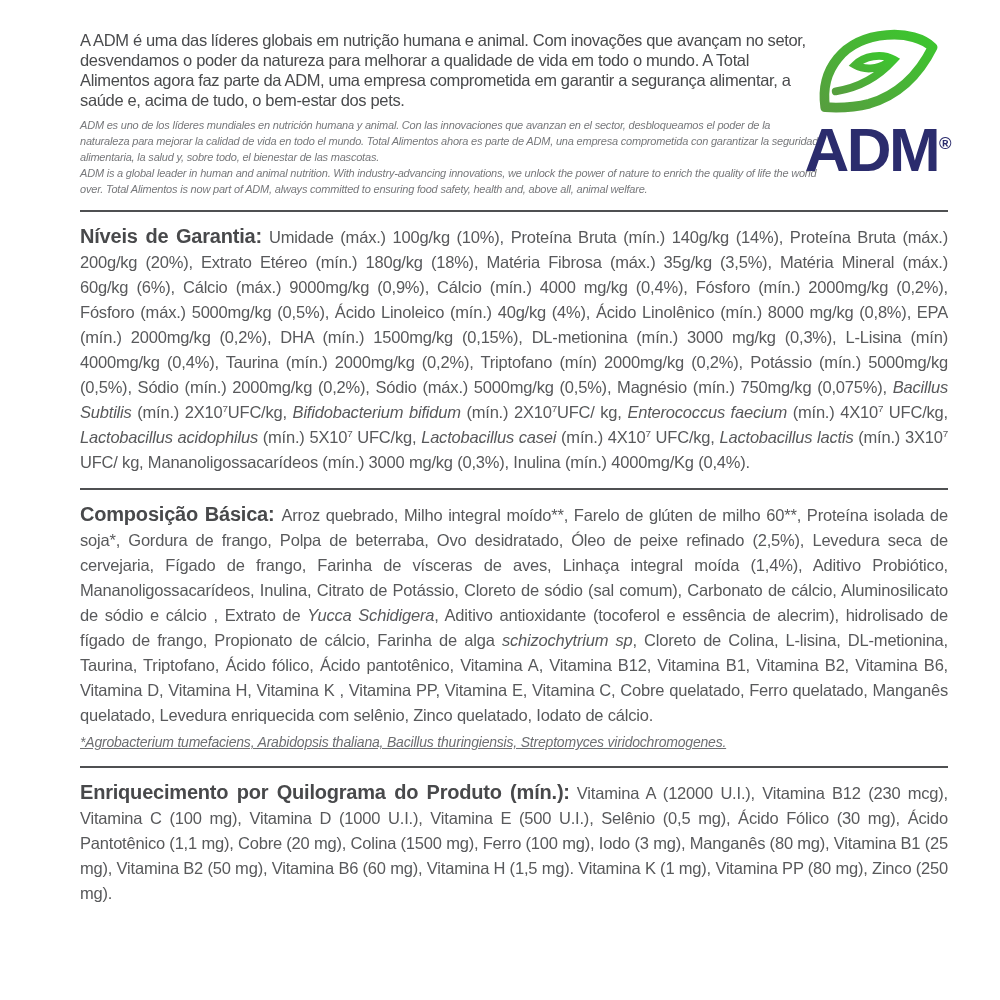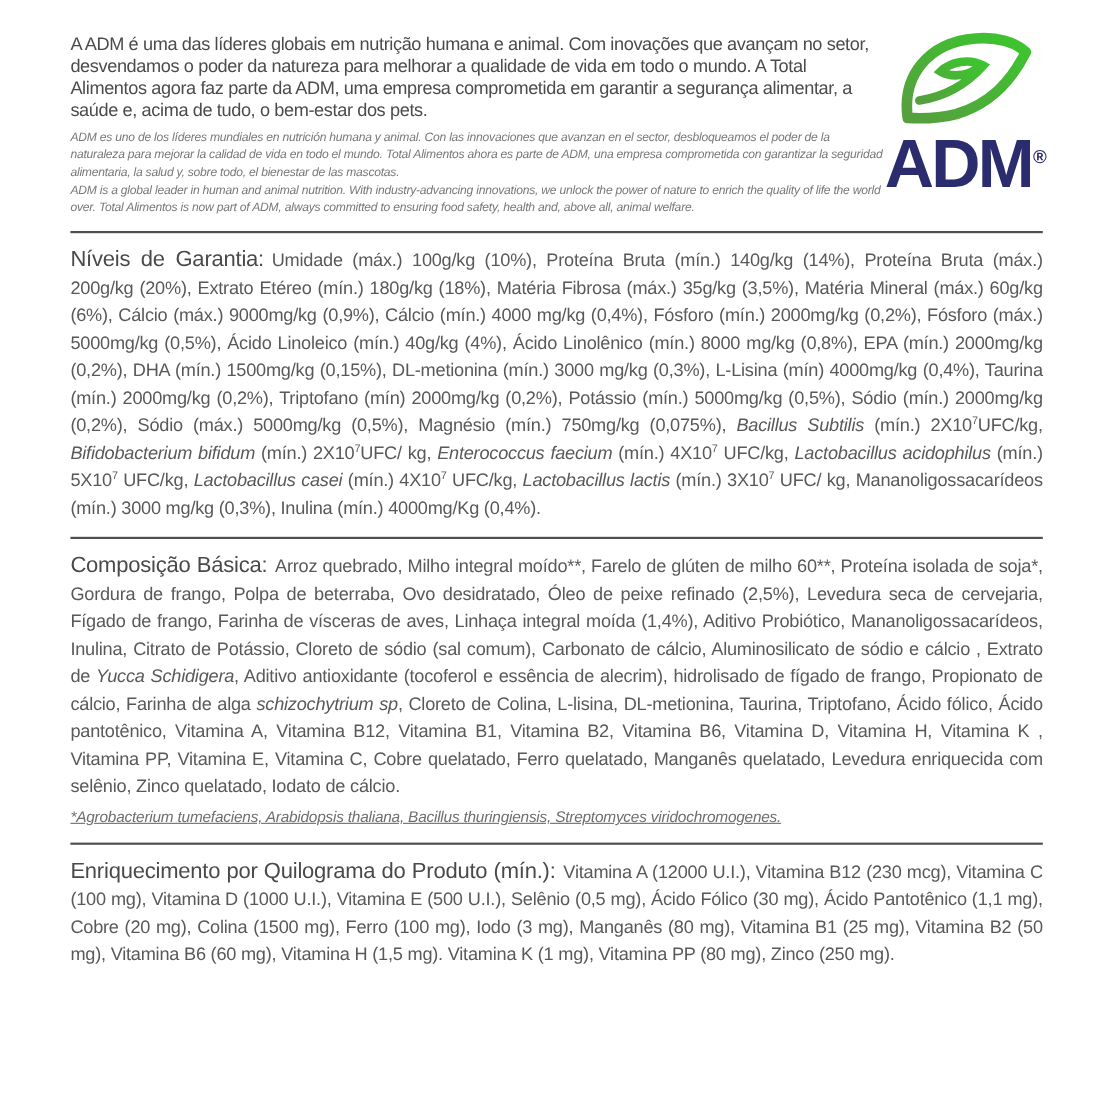--- a/index.html
+++ b/index.html
@@ -1,32 +1,32 @@
 <!DOCTYPE html>
 <html><head>
 <meta charset="utf-8">
 <style>
   html,body{margin:0;padding:0;background:#ffffff;}
   body{width:1000px;height:1000px;font-family:"Liberation Sans",sans-serif;-webkit-font-smoothing:antialiased;}
   .page{position:relative;width:1000px;height:1000px;background:#ffffff;overflow:hidden;}
-  .content{padding:30px 52px 0 64px;}
+  .content{padding:30px 52px 0 80px;}
 
   
   .intro-pt{width:732px;margin:0 0 7px 0;font-size:16.5px;line-height:20px;
             letter-spacing:-0.35px;color:#4a4b4d;}
   .intro-it{width:742px;margin:0;font-style:italic;font-size:11px;line-height:16px;
             letter-spacing:-0.2px;color:#77787b;}
 
   
   .divider{border:none;border-top:2px solid #4f5052;margin:13px 0 12px 0;}
 
   
   .sec{margin:0;font-size:16.5px;line-height:25px;letter-spacing:-0.2px;
        color:#58595b;text-align:justify;}
-  .sec-h{font-weight:normal;font-size:20px;color:#48494b;letter-spacing:-0.2px;margin-right:7px;}
+  .sec-h{font-weight:bold;font-size:20px;color:#48494b;letter-spacing:-0.2px;margin-right:7px;}
   .sec sup{font-size:0.6em;line-height:0;vertical-align:super;}
   .footnote{margin:3px 0 0 0;font-style:italic;font-size:14px;line-height:22px;
             color:#6d6e71;letter-spacing:-0.2px;text-decoration:underline;}
 
   
   .logo{position:absolute;top:28px;right:34px;width:176px;display:flex;
         flex-direction:column;align-items:center;text-align:right;}
   .logo svg{display:block;margin-bottom:3px;}
   .brand{font-size:62px;font-weight:bold;color:#2b2c6d;letter-spacing:-2.5px;line-height:1;
          white-space:nowrap;}

